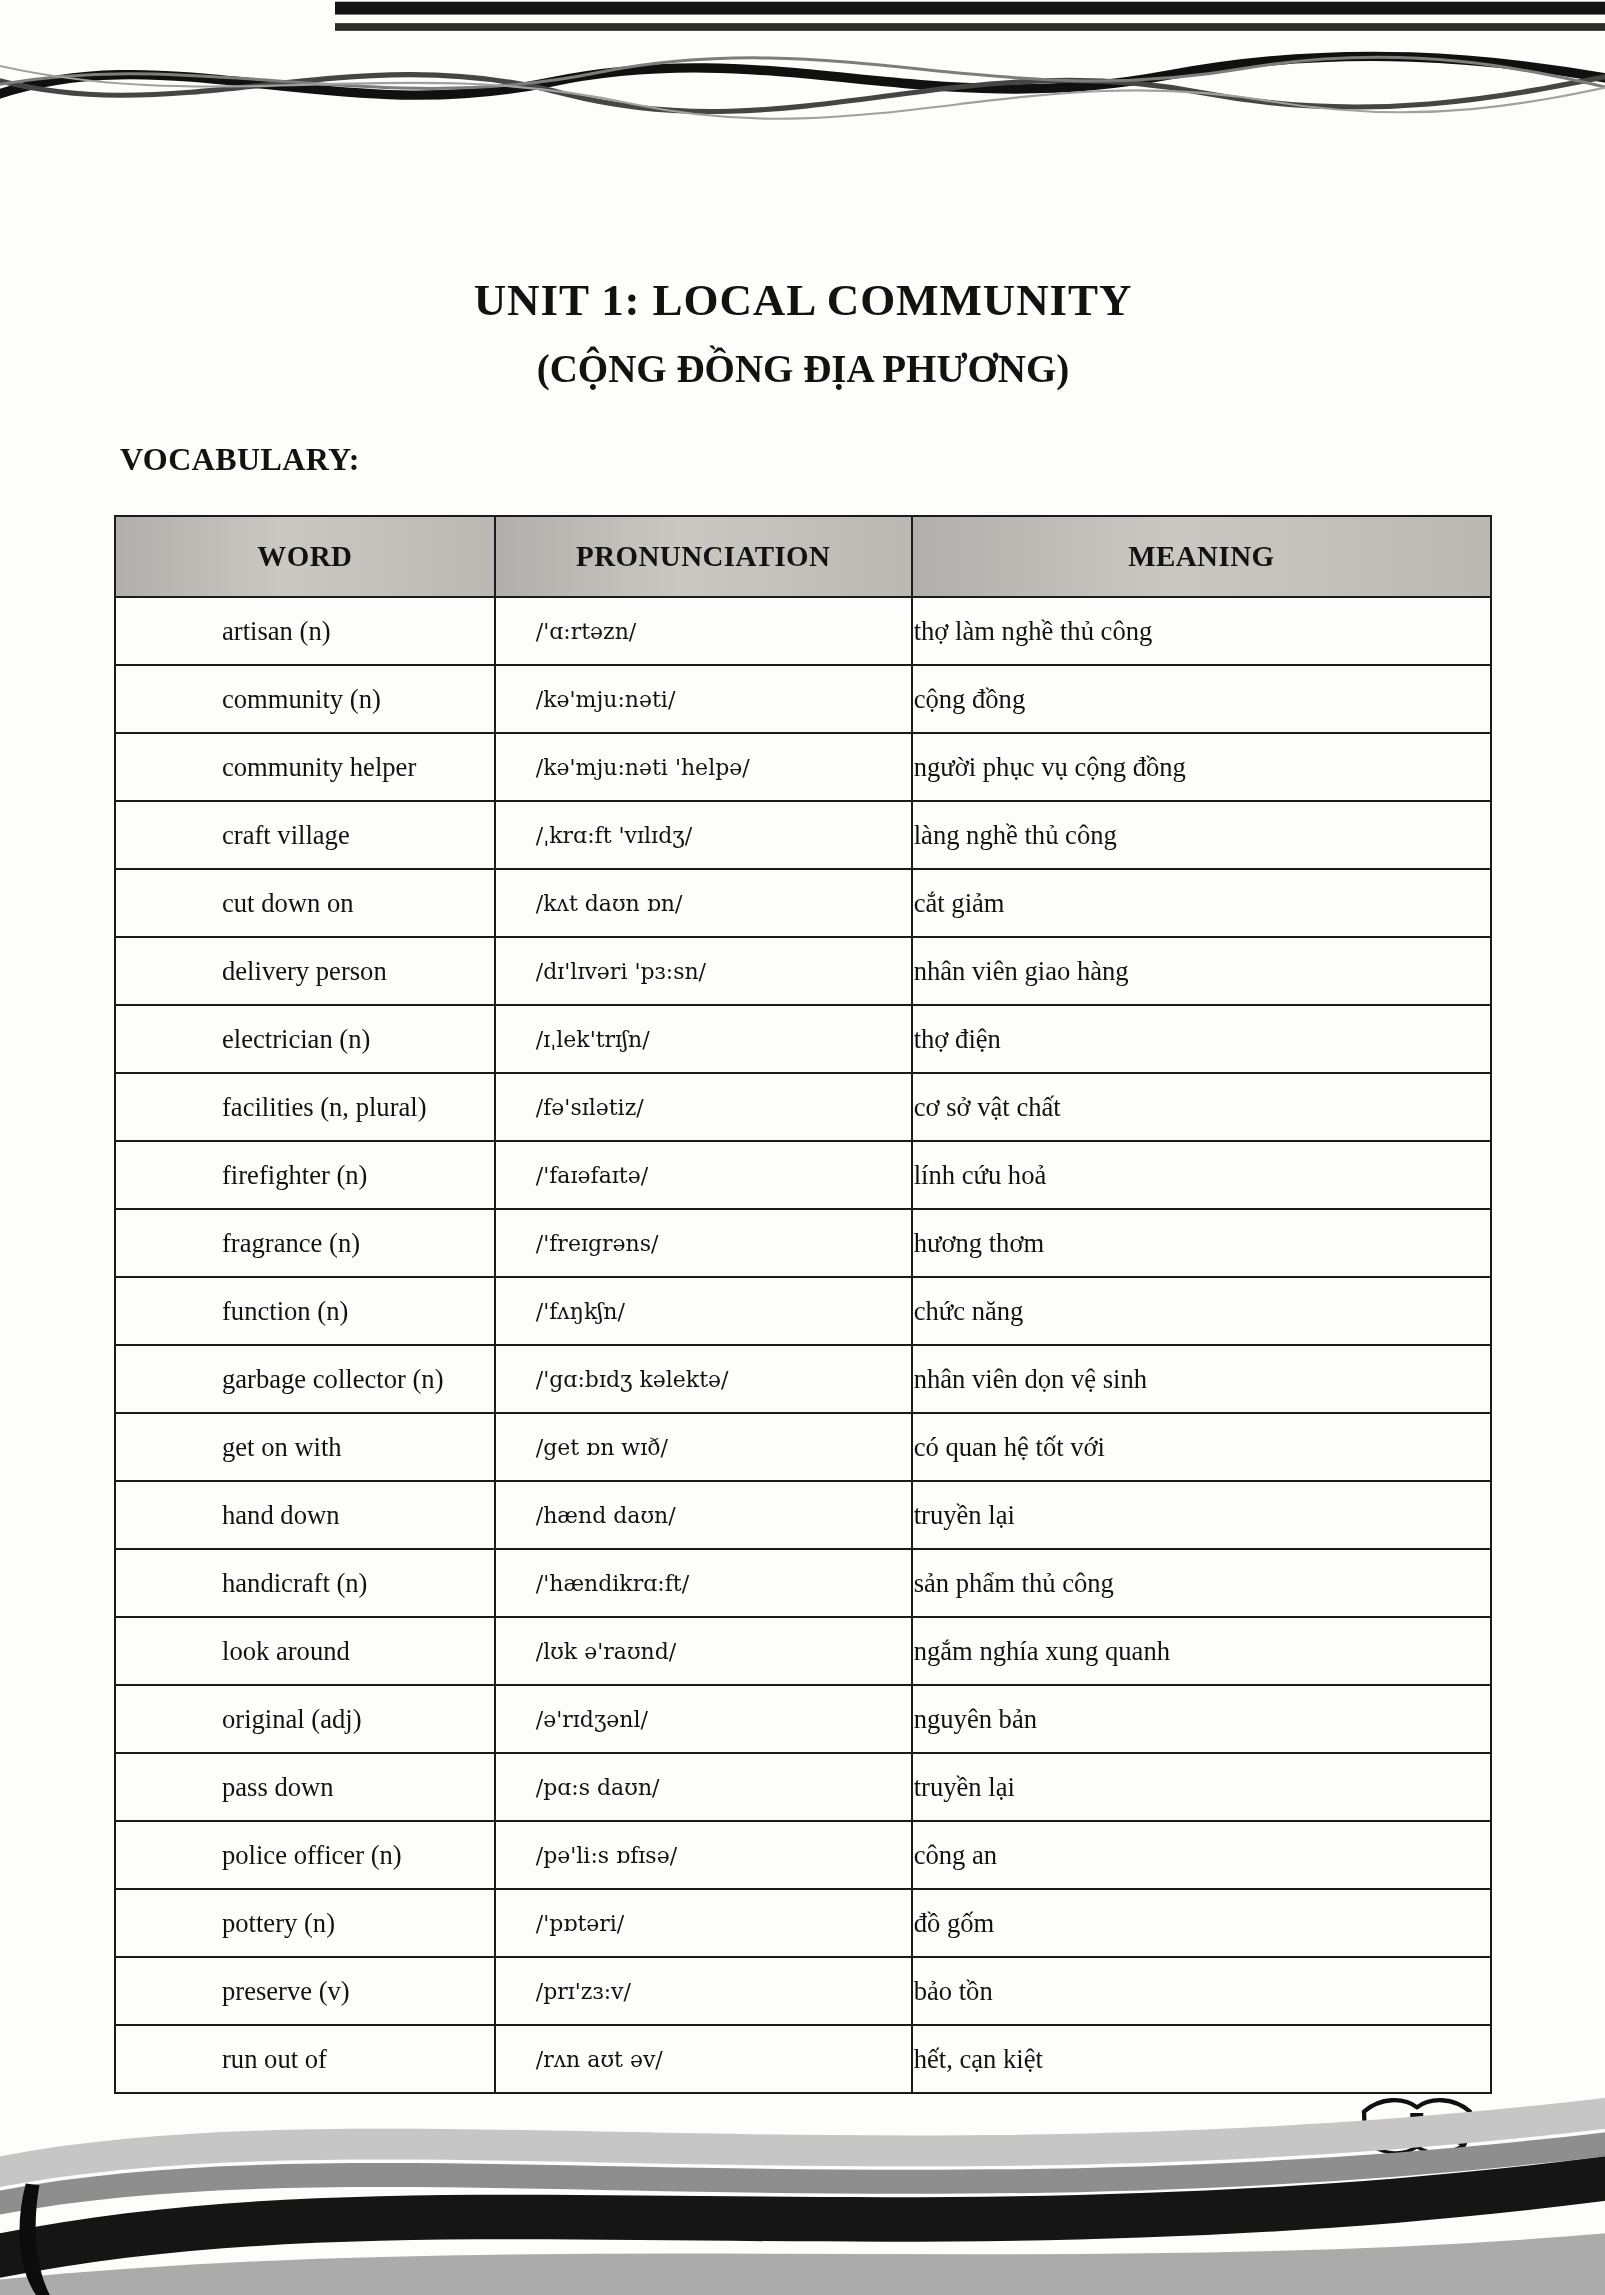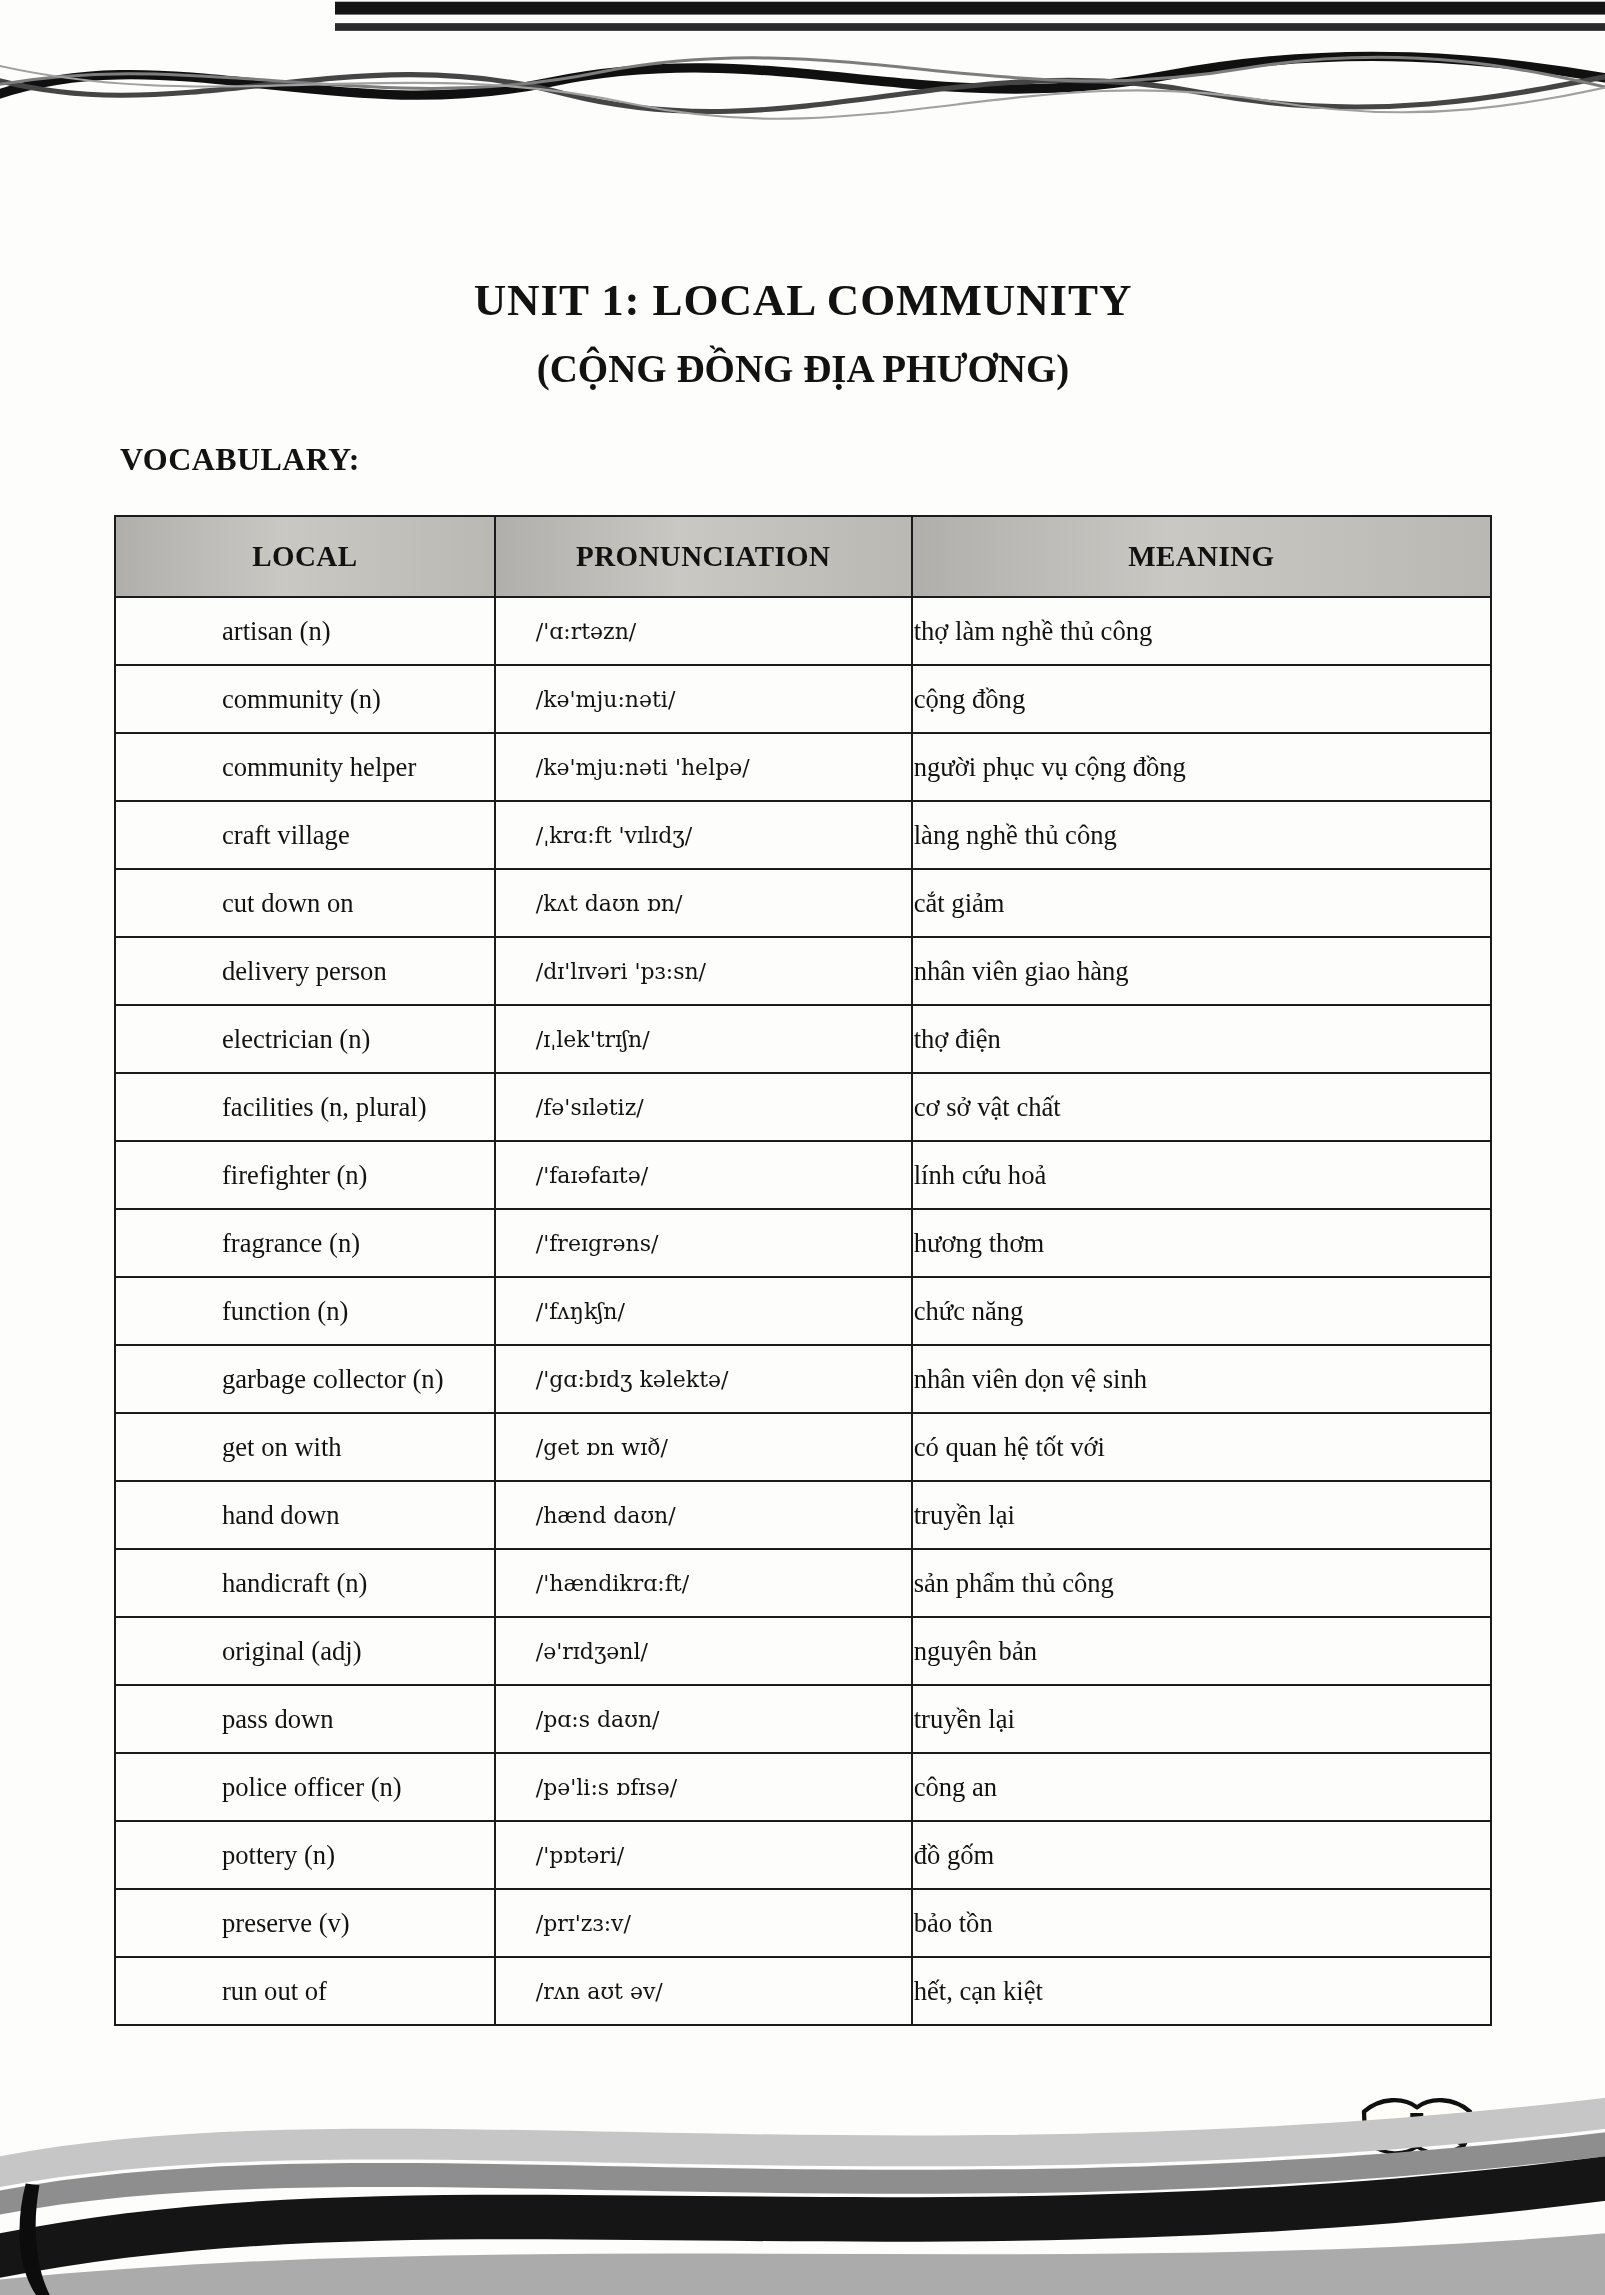--- a/index.html
+++ b/index.html
@@ -65,21 +65,21 @@
 <div class="vocab-label">VOCABULARY:</div>
 
 <table class="vocab-table">
   <colgroup>
     <col style="width:27.6%">
     <col style="width:30.3%">
     <col style="width:42.1%">
   </colgroup>
   <thead>
     <tr>
-      <th>LOCAL</th>
+      <th>WORD</th>
       <th>PRONUNCIATION</th>
       <th>MEANING</th>
     </tr>
   </thead>
   <tbody>
     <tr>
       <td class="word">artisan (n)</td>
       <td class="pron">/'ɑ:rtəzn/</td>
       <td class="meaning">thợ làm nghề thủ công</td>
     </tr>
@@ -145,20 +145,25 @@
     </tr>
     <tr>
       <td class="word">hand down</td>
       <td class="pron">/hænd daʊn/</td>
       <td class="meaning">truyền lại</td>
     </tr>
     <tr>
       <td class="word">handicraft (n)</td>
       <td class="pron">/'hændikrɑ:ft/</td>
       <td class="meaning">sản phẩm thủ công</td>
+    </tr>
+    <tr>
+      <td class="word">look around</td>
+      <td class="pron">/lʊk ə'raʊnd/</td>
+      <td class="meaning">ngắm nghía xung quanh</td>
     </tr>
     <tr>
       <td class="word">original (adj)</td>
       <td class="pron">/ə'rɪdʒənl/</td>
       <td class="meaning">nguyên bản</td>
     </tr>
     <tr>
       <td class="word">pass down</td>
       <td class="pron">/pɑ:s daʊn/</td>
       <td class="meaning">truyền lại</td>

